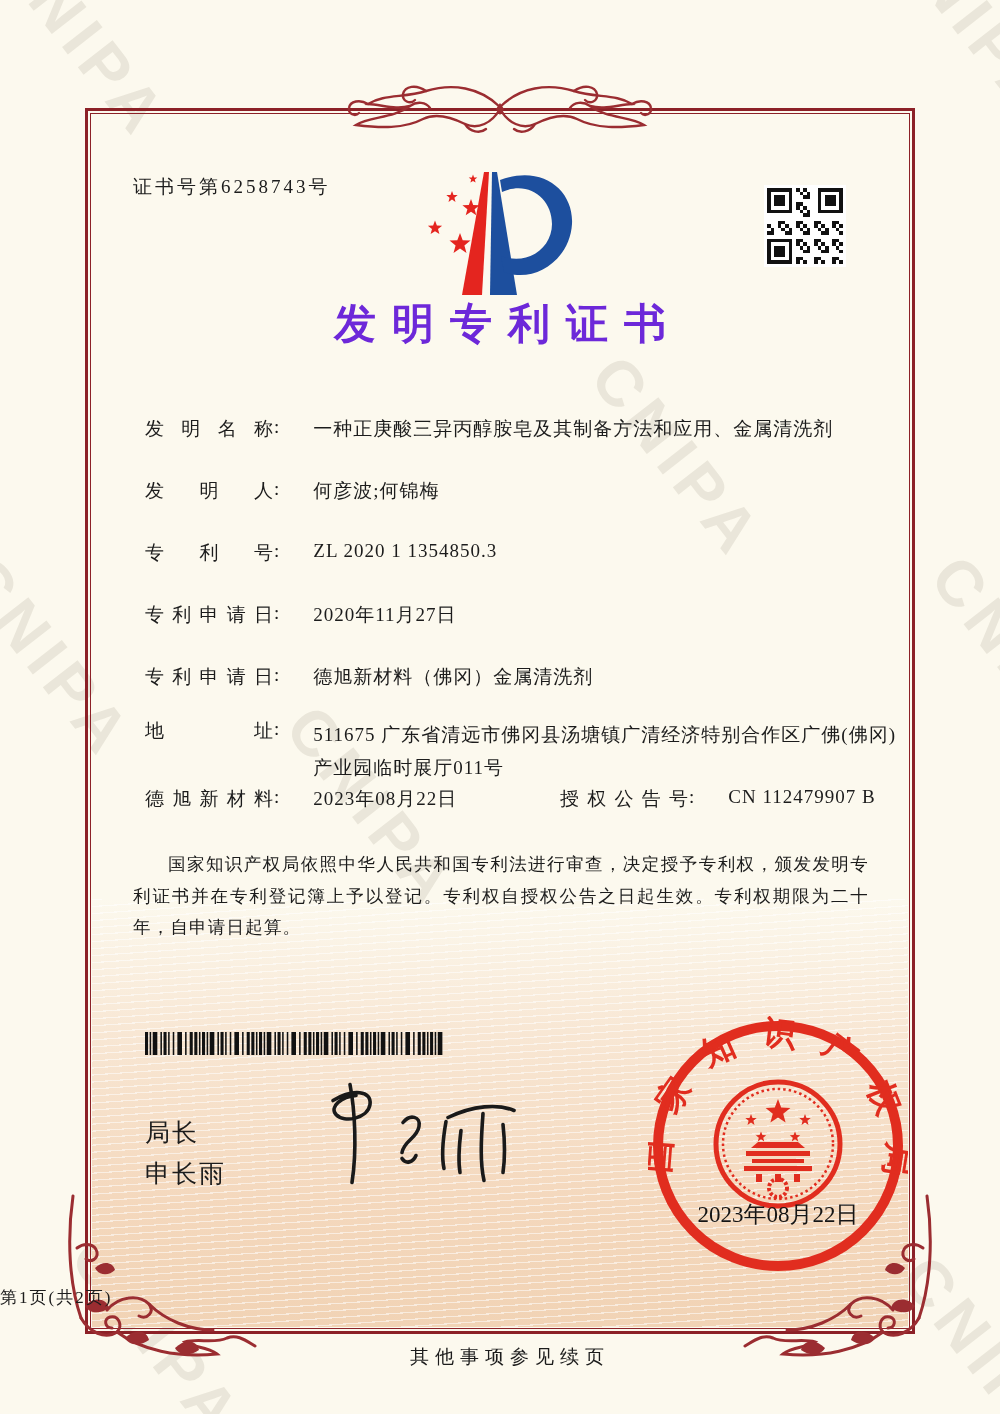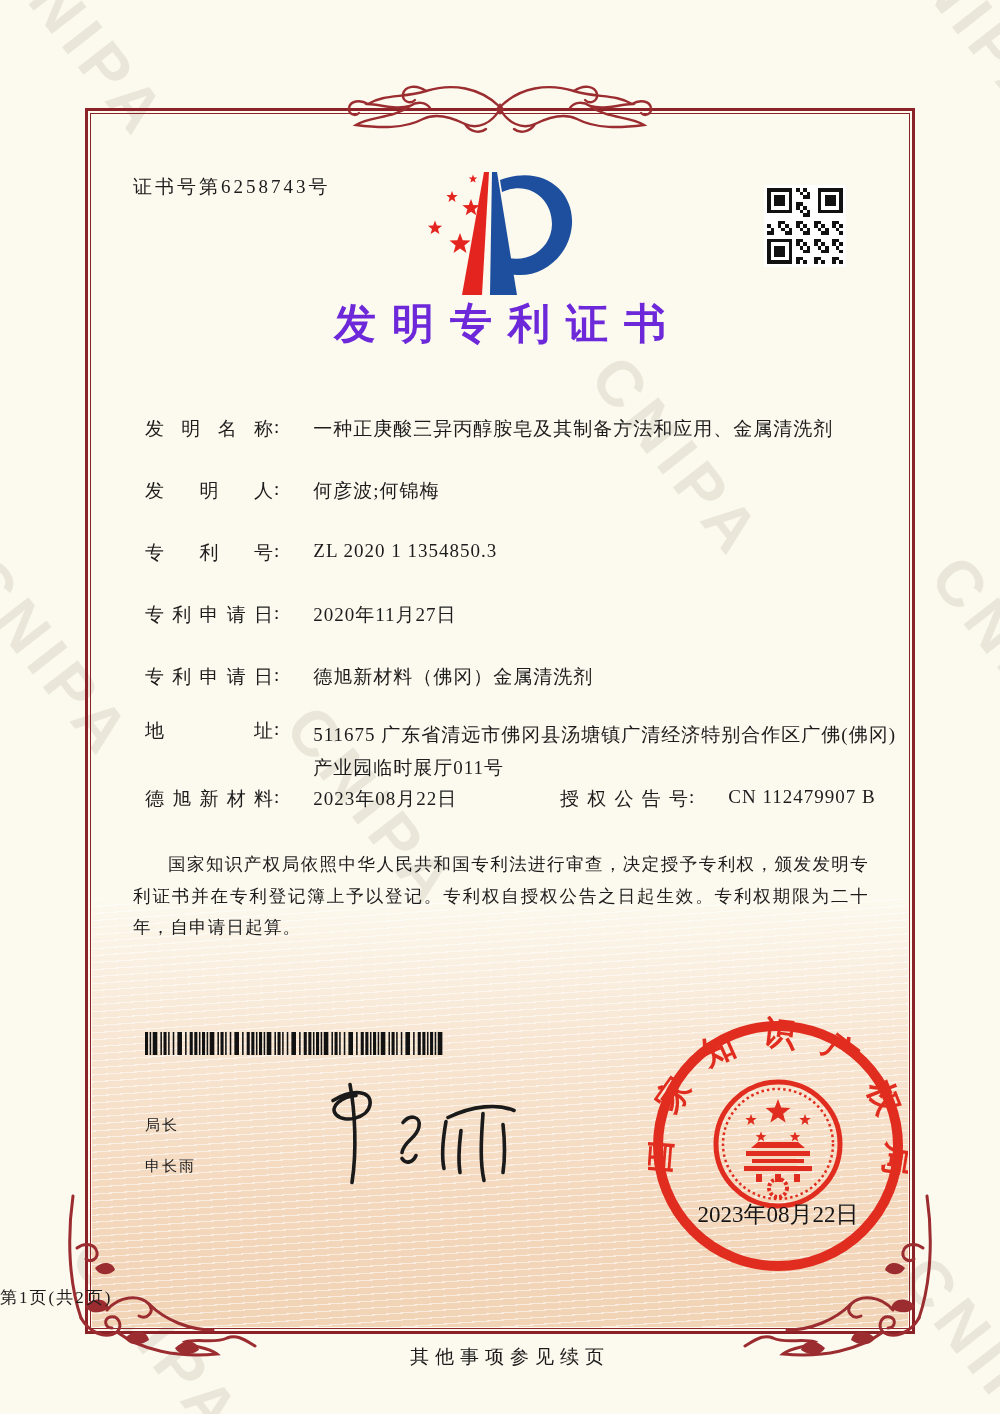--- a/index.html
+++ b/index.html
@@ -33,21 +33,21 @@
   .f-colon{display:inline-block;margin:0 10px 0 1px;vertical-align:top;}
   .f-value{display:inline-block;vertical-align:top;letter-spacing:1px;margin-left:24px;}
   .f-value.wrap{width:596px;white-space:normal;line-height:33px;}
   .field-inline2{display:inline-block;margin-left:98px;}
 
   .paragraphs{left:133px;top:833px;width:736px;z-index:3;font-size:17.5px;
               line-height:31.5px;letter-spacing:1.2px;text-align:justify;}
   .paragraphs p{margin:16px 0 13px 0;text-indent:2em;}
 
   .barcode{left:145px;top:1032px;z-index:3;}
-  .official{left:145px;font-size:15px;z-index:4;letter-spacing:2px;font-family:Liberation Mono, monospace;}
+  .official{left:145px;font-size:25px;z-index:4;letter-spacing:2px;font-family:Liberation Mono, monospace;}
   .official.t{top:1116px;} .official.n{top:1157px;}
   .signature{left:298px;top:1078px;z-index:4;}
   .seal{left:648px;top:1016px;z-index:4;}
   .page-note{left:0;right:0;top:1286px;text-align:left;font-size:17px;z-index:3;letter-spacing:2px;}
   .continuation{left:0;right:0;top:1344px;text-align:center;font-size:19px;letter-spacing:6px;z-index:3;padding-left:20px;}
 
   .ornament-top{left:320px;top:77px;z-index:3;}
   .corner{z-index:3;}
   .corner.bl{left:55px;top:1188px;}
   .corner.br{left:715px;top:1188px;transform:scaleX(-1);}

